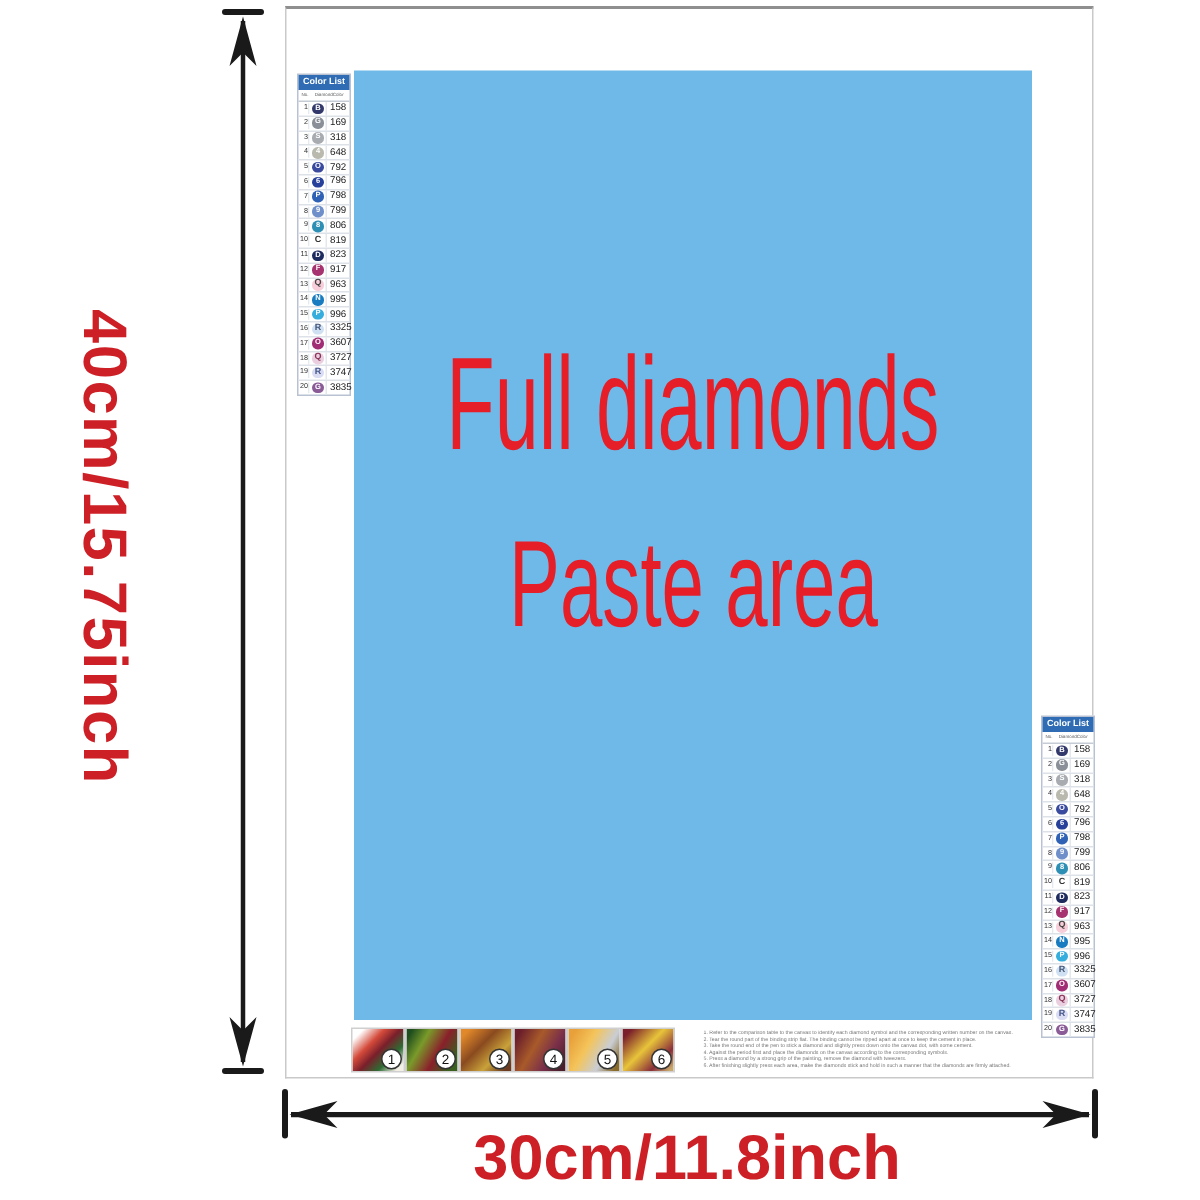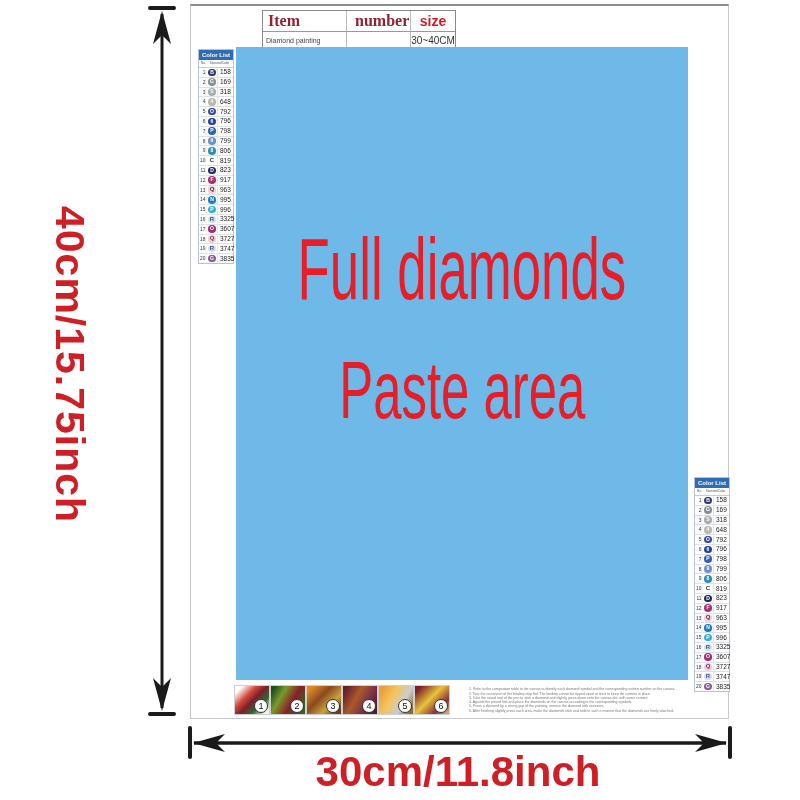--- a/index.html
+++ b/index.html
@@ -74,28 +74,20 @@
   <line x1="18" y1="10" x2="18" y2="704" stroke="#1a1a1a" stroke-width="3"></line>
   <path d="M18,7 L9,40 L18,31 L27,40 Z" fill="#1a1a1a"></path>
   <path d="M18,707 L9,674 L18,683 L27,674 Z" fill="#1a1a1a"></path>
   <rect x="4" y="708" width="28" height="4" rx="2" fill="#1a1a1a"></rect>
 </svg>
 
 <div class="v-label" style="color: rgb(205, 32, 38);">40cm/15.75inch</div>
 
 <div class="canvas-sheet">
 
-  <div class="item-table">
-    <div class="cell th-item">Item</div>
-    <div class="cell th-number">number</div>
-    <div class="cell th-size">size</div>
-    <div class="cell r2 td-name">Diamond painting</div>
-    <div class="cell r2"></div>
-    <div class="cell r2 td-size">30~40CM</div>
-  </div>
 
   <div class="paste-area" style="background: rgb(111, 185, 233);">
     <div class="paste-text" style="color: rgb(230, 30, 40);">
       <div class="paste-line1">Full diamonds</div>
       <div class="paste-line2">Paste area</div>
     </div>
   </div>
 
   <div class="color-list left">
     <div class="cl-title">Color List</div>

